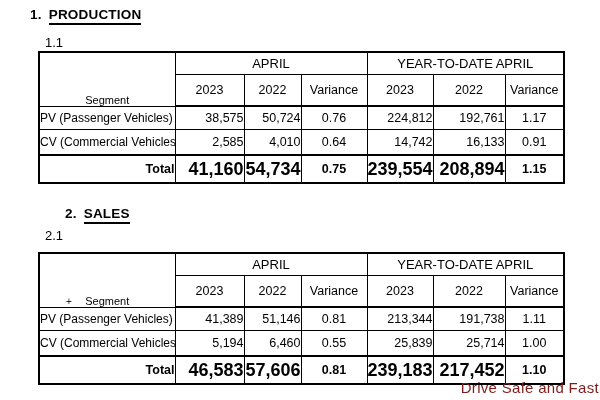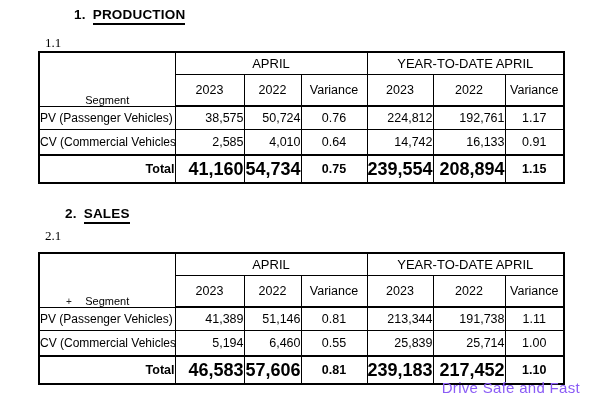--- a/index.html
+++ b/index.html
@@ -21,28 +21,27 @@
     font-weight: bold;
     letter-spacing: 0.2px;
     white-space: nowrap;
   }
   .section-heading .num { display: inline-block; margin-right: 7px; }
   .section-heading .ttl {
     display: inline-block;
     border-bottom: 2px solid #000;
     padding-bottom: 1px;
   }
-  #heading-1 { top: 7px; margin-left: 44px; }
+  #heading-1 { top: 7px; }
   #heading-2 { top: 206px; margin-left: 35px; }
 
   .sub-label {
     position: absolute;
     left: 45px;
     font-size: 13px;
-    font-family: Liberation Serif, serif;
   }
   #sublabel-1 { top: 35px; }
   #sublabel-2 { top: 228px; }
 
   table.rpt {
     position: absolute;
     left: 38px;
     width: 527px;
     border-collapse: collapse;
     table-layout: fixed;
@@ -99,23 +98,23 @@
   td.totlabel {
     text-align: right;
     font-size: 12.5px;
     padding-right: 10px;
   }
   tr.r-total td.num { font-size: 18px; }
 
   .watermark {
     position: absolute;
     top: 379px;
-    right: 20px;
+    right: 1px;
     font-size: 15px;
-    color: #8b5cf6;
+    color: #7f1d1d;
     letter-spacing: 0.3px;
   }
   .cursor-artifact {
     position: absolute;
     left: 66px;
     top: 296px;
     font-size: 10px;
     color: #222;
   }
 </style>

